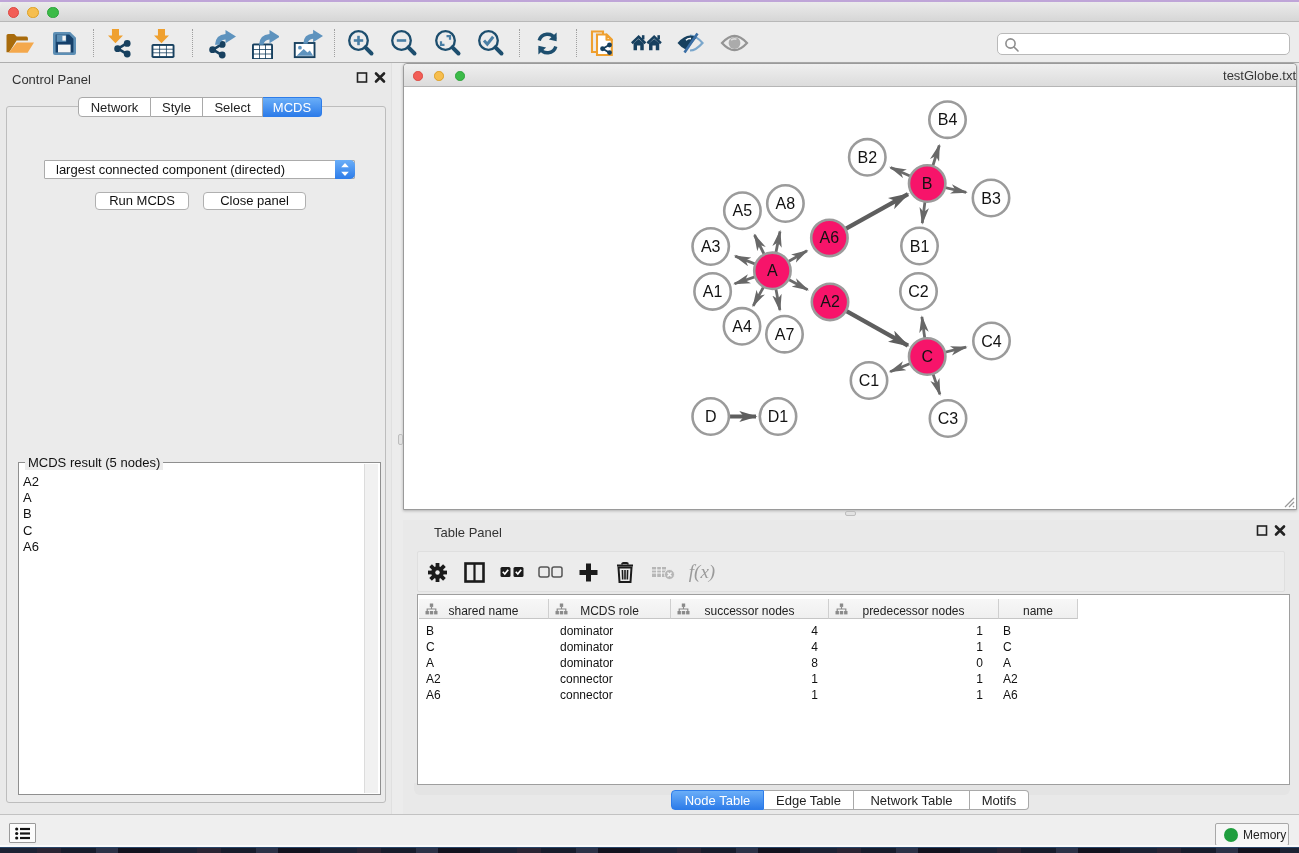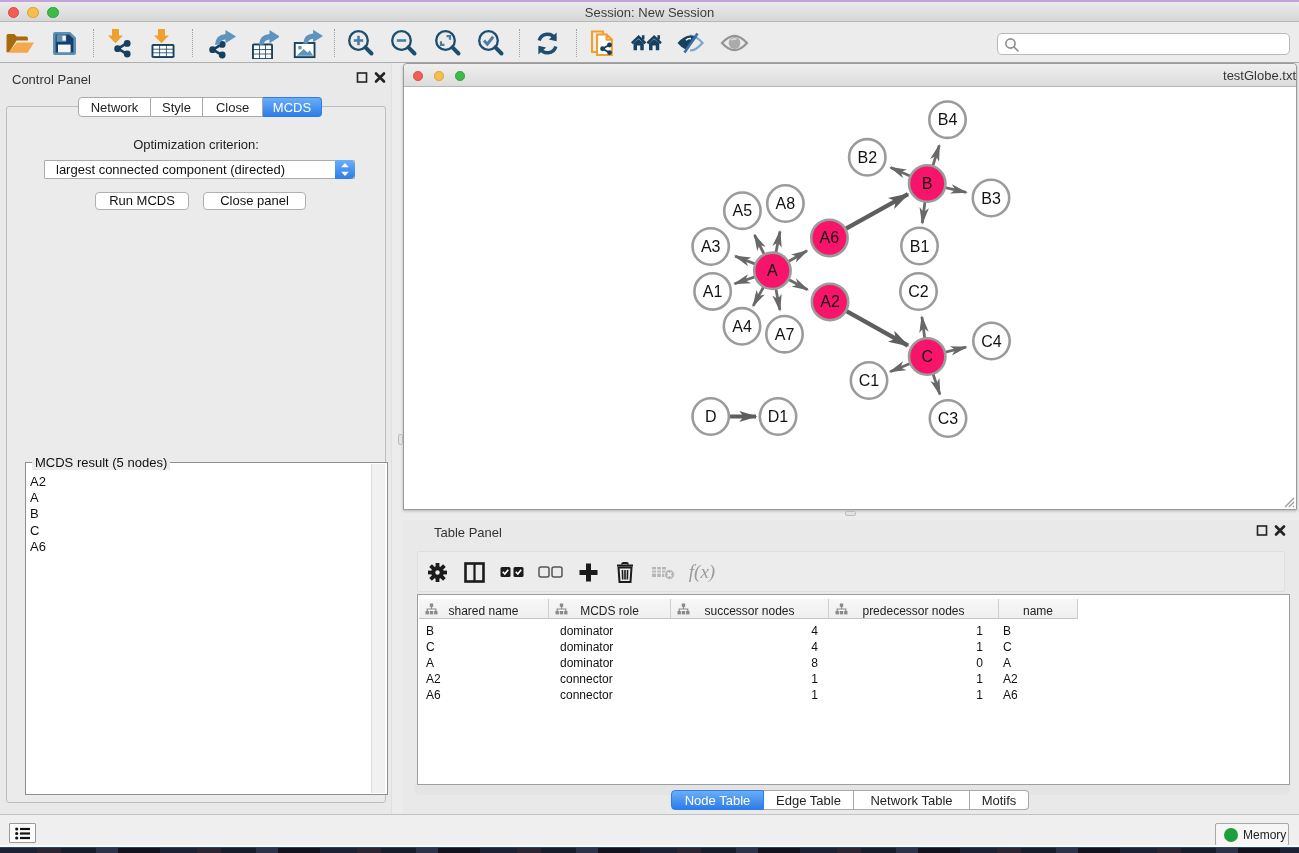--- a/index.html
+++ b/index.html
@@ -37,21 +37,21 @@
 .tab.sel { background:linear-gradient(#6aaef8,#2d7ce9); color:#fff; border-color:#2d7ce9; }
 #cpbox { position:absolute; left:6px; top:43px; width:380px; height:697px;
   border:1px solid #bdbdbd; border-radius:3px; background:#ebebeb; }
 #optlabel { position:absolute; left:0; width:100%; top:30px; text-align:center; font-size:13px; color:#1d1d1d;}
 #dropdown { position:absolute; left:37px; top:53px; width:311px; height:19px; background:#fff;
   border:1px solid #ababab; border-radius:1px; font-size:13px; color:#111; line-height:17px; padding-left:11px;}
 #dropdown .stepper { position:absolute; right:-1px; top:-1px; width:20px; height:19px;
   background:linear-gradient(#6aaef8,#2d7ce9); border-radius:0 5px 5px 0; }
 .btn { position:absolute; height:18px; background:#fff; border:1px solid #b0b0b0; border-radius:4px;
   font-size:13px; color:#111; text-align:center; line-height:16px; }
-#mcdsbox { position:absolute; left:18px; top:355px; width:363px; height:333px;
+#mcdsbox { position:absolute; left:11px; top:355px; width:363px; height:333px;
   border:1px solid #8f8f8f; background:#fff; }
 #mcdsbox .legend { position:absolute; left:6px; top:-8px; background:#ebebeb; padding:0 3px;
   font-size:13px; color:#111; }
 #mcdsbox .sb { position:absolute; right:2px; top:1px; width:14px; bottom:1px; background:#f1f1f1;
   border-left:1px solid #dcdcdc; }
 #mcdsbox ul { list-style:none; position:absolute; left:4px; top:11px; font-size:13px; color:#111; }
 #mcdsbox li { height:16.2px; }
 
 #gwin { left:403px; top:63px; width:894px; height:447px; background:#fff;
   border:1px solid #9a9a9a; border-radius:4px 4px 0 0;
@@ -83,21 +83,20 @@
    repeating-linear-gradient(90deg,#1c2233 0 37px,#2a2433 37px 61px,#171c2b 61px 96px,#2c3247 96px 118px,#12121e 118px 160px); }
 #bottomwhite { left:0; top:845px; width:1299px; height:2px; background:#fafafa; }
 </style>
 </head>
 <body>
 <div id="topstrip" class="abs"></div>
 <div id="titlebar" class="abs">
   <div class="tl" id="tl-r"></div>
     <div class="tl" id="tl-y"></div>
     <div class="tl" id="tl-g"></div>
-  <div class="title">Session: New Session</div>
 </div>
 <div id="toolbar" class="abs">
 <div class="tbi" style="left:4px; width:32px;">
       <svg width="28" height="23" viewBox="0 0 28 23">
 <path d="M0.5 20.3 L0.5 3.6 Q0.5 2 2.1 2 L8.2 2 L10.7 4.6 L20.3 4.6 Q21.9 4.6 21.9 6.2 L21.9 8.6 L10.6 8.6 L3.2 20.3 Z" fill="#a86b0c"></path>
 <path d="M2.6 20.8 L10.8 10.6 L28 10.6 L21.6 20.8 Z" fill="#f4a84c"></path>
 </svg>
     </div>
 <div class="tbi" style="left:48px; width:32px;">
       <svg width="23" height="23" viewBox="0 0 23 23">
@@ -265,25 +264,24 @@
 
 <div id="cpanel" class="abs">
   <h1>Control Panel</h1>
   <svg class="winbtns" style="left:356px;top:8px;" width="32" height="13" viewBox="0 0 32 13">
 <rect x="1.5" y="2" width="9" height="9" fill="none" stroke="#222" stroke-width="1.6"></rect>
 <path d="M20 2.5 L28 10.5 M28 2.5 L20 10.5" stroke="#222" stroke-width="2.6" stroke-linecap="round"></path>
     </svg>
   <div class="tabs" style="left:78px; top:34px;border-radius:7px;">
     <div class="tab first" style="width:73px;">Network</div>
     <div class="tab" style="width:52px;">Style</div>
-    <div class="tab" style="width:60px;">Close</div>
+    <div class="tab" style="width:60px;">Select</div>
     <div class="tab last sel" style="width:59px;">MCDS</div>
   </div>
   <div id="cpbox">
-    <div id="optlabel">Optimization criterion:</div>
     <div id="dropdown">largest connected component (directed)<div class="stepper">
           <svg width="20" height="19" viewBox="0 0 20 19" style="position:absolute;left:0;top:0;">
 <path d="M10 3 L13.8 7.2 L6.2 7.2 Z" fill="#fff"></path>
 <path d="M10 16 L13.8 11.8 L6.2 11.8 Z" fill="#fff"></path>
           </svg>
         </div></div>
     <div class="btn" style="left:88px; top:85px; width:94px;">Run MCDS</div>
     <div class="btn" style="left:196px; top:85px; width:103px;">Close panel</div>
     <div id="mcdsbox">
       <div class="legend">MCDS result (5 nodes)</div>

